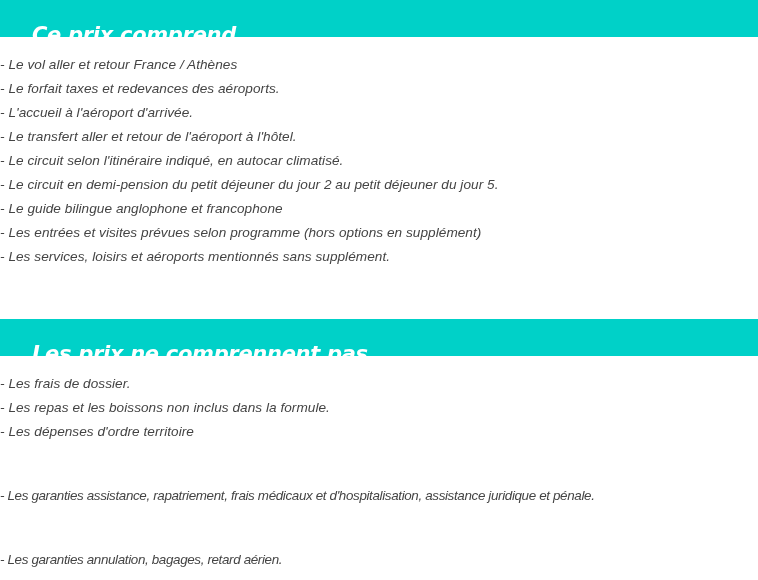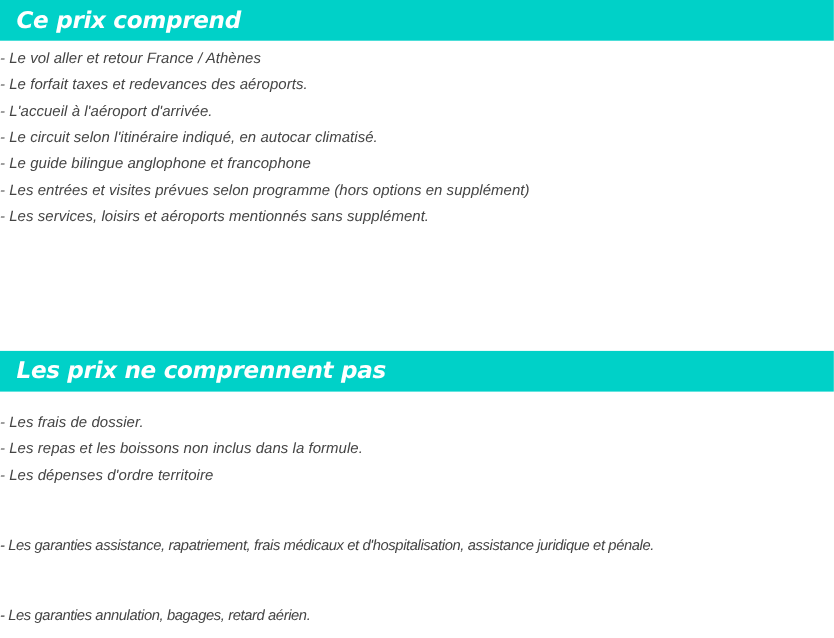--- a/index.html
+++ b/index.html
@@ -23,38 +23,38 @@
     .section-2 { top: 319px; }
     .banner {
       height: 37px;
       background: #00d1c8;
       position: relative;
     }
     .banner-title {
       position: absolute;
       left: 15px;
       top: 3px;
-      margin: 0;
+      margin: 17px;
       color: #ffffff;
       font-family: "DejaVu Sans", "Liberation Sans", sans-serif;
       font-style: italic;
       font-weight: bold;
       font-size: 21px;
       line-height: 30px;
       letter-spacing: -0.3px;
       white-space: nowrap;
     }
     .list {
       list-style: none;
       margin: 0;
       padding: 0;
       position: absolute;
       left: 0;
     }
-    .section-1 .list { top: 43px; }
+    .section-1 .list { top: 55px; }
     .section-2 .list { top: 55px; }
     .list-item {
       height: 24px;
       line-height: 20px;
       font-size: 13.6px;
       font-style: italic;
       color: #444444;
       font-family: "Liberation Sans", "DejaVu Sans", sans-serif;
       white-space: nowrap;
       letter-spacing: 0.05px;
@@ -69,21 +69,23 @@
 <body>
 
 <section class="section section-1">
   <div class="banner">
     <h2 class="banner-title">Ce prix comprend</h2>
   </div>
   <ul class="list">
     <li class="list-item">- Le vol aller et retour France / Athènes</li>
     <li class="list-item">- Le forfait taxes et redevances des aéroports.</li>
     <li class="list-item">- L'accueil à l'aéroport d'arrivée.</li>
+    <li class="list-item">- Le transfert aller et retour de l'aéroport à l'hôtel.</li>
     <li class="list-item">- Le circuit selon l'itinéraire indiqué, en autocar climatisé.</li>
+    <li class="list-item">- Le circuit en demi-pension du petit déjeuner du jour 2 au petit déjeuner du jour 5.</li>
     <li class="list-item">- Le guide bilingue anglophone et francophone</li>
     <li class="list-item">- Les entrées et visites prévues selon programme (hors options en supplément)</li>
     <li class="list-item">- Les services, loisirs et aéroports mentionnés sans supplément.</li>
   </ul>
 </section>
 
 <section class="section section-2">
   <div class="banner">
     <h2 class="banner-title">Les prix ne comprennent pas</h2>
   </div>

